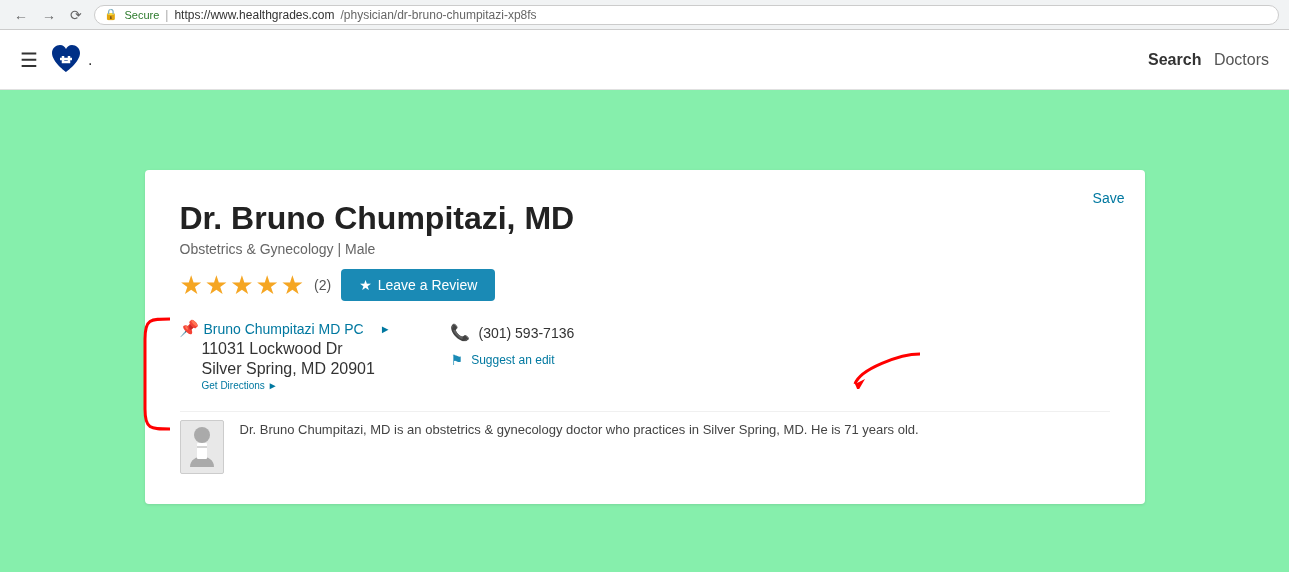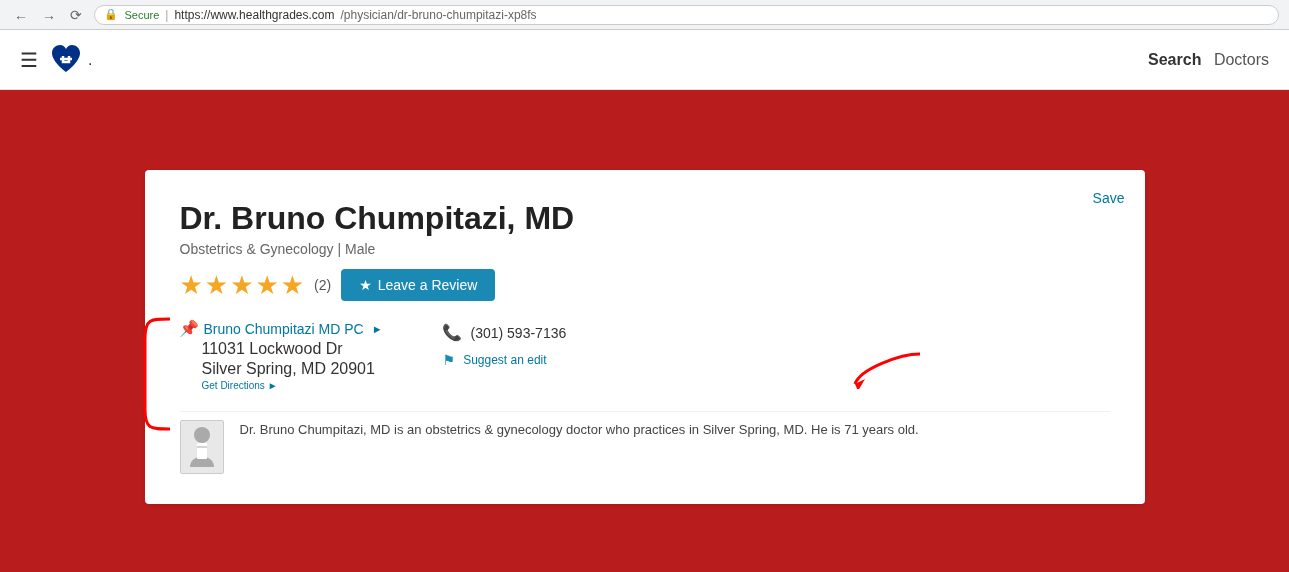--- a/index.html
+++ b/index.html
@@ -87,21 +87,21 @@
       align-items: center;
       gap: 4px;
       font-size: 16px;
       color: #333;
     }
     .search-bold { font-weight: bold; }
     .search-light { font-weight: normal; color: #555; }
 
     
     .main-content {
-      background: #b91c1c;
+      background: #86efac;
       min-height: 482px;
       padding: 20px 0;
       display: flex;
       justify-content: center;
       align-items: flex-start;
       padding-top: 80px;
     }
 
     
     .doctor-card {
@@ -169,21 +169,21 @@
       gap: 2px;
       position: relative;
     }
     .practice-link {
       color: #0078a0;
       font-size: 14px;
       cursor: pointer;
       text-decoration: none;
       display: flex;
       align-items: center;
-      gap: 8px;
+      gap: 16px;
     }
     .chevron { font-size: 11px; }
     .address-line {
       font-size: 16px;
       color: #333;
     }
     .directions-link {
       color: #0078a0;
       font-size: 10px;
       cursor: pointer;

